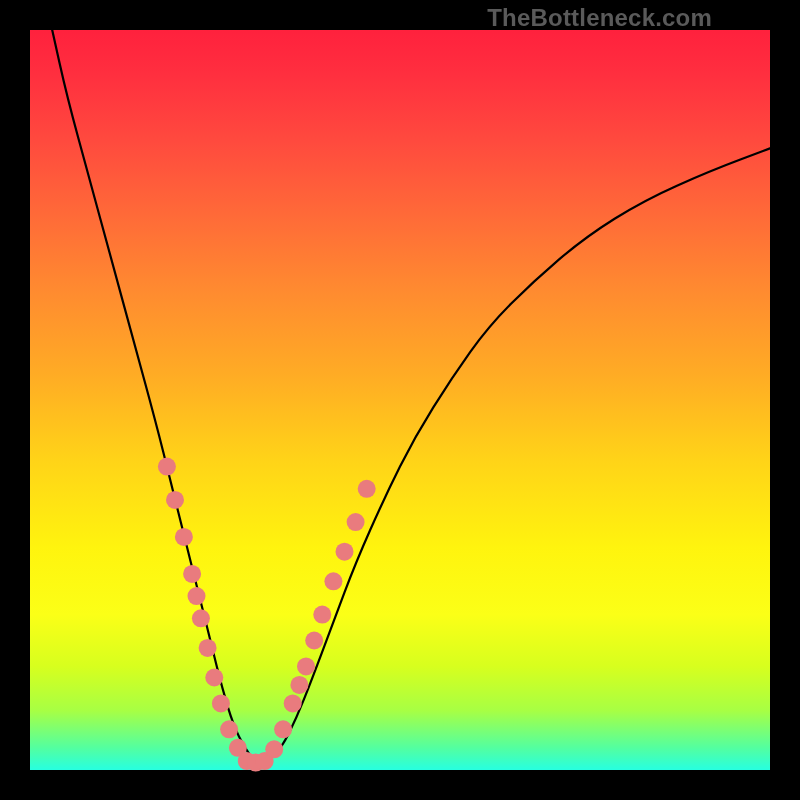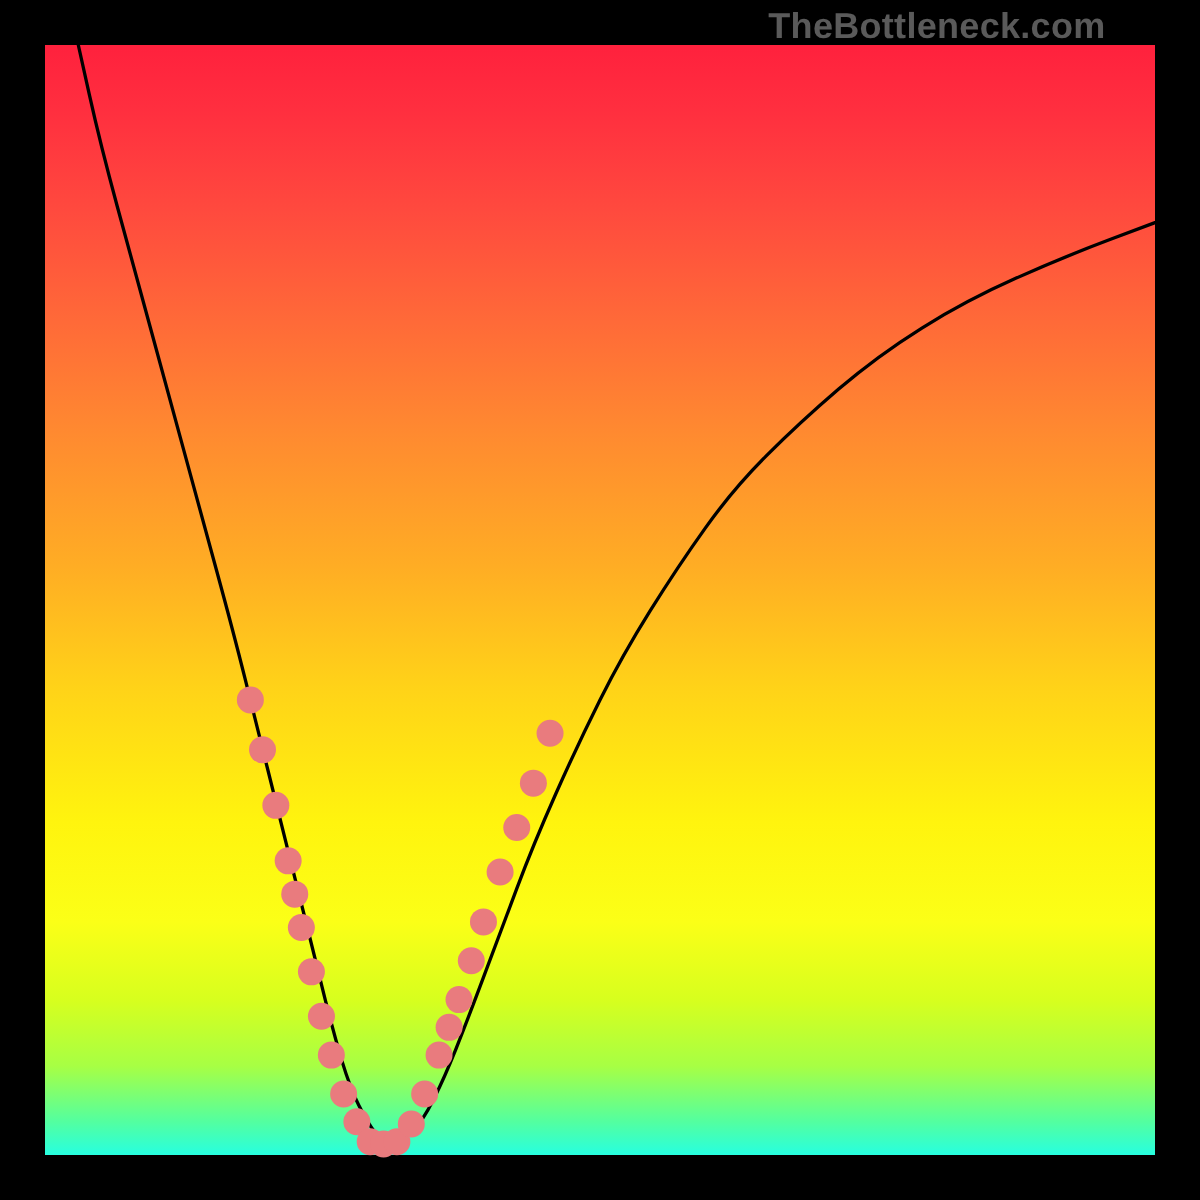--- a/index.html
+++ b/index.html
@@ -9,21 +9,20 @@
     height: 800px;
     overflow: hidden;
     background: #000;
     font-family: Arial, Helvetica, sans-serif;
   }
   .frame {
     position: relative;
     width: 744px;
     height: 800px;
     background: #000;
-    padding-left: 25px;
   }
   .plot-area {
     position: absolute;
     left: 30px;
     top: 30px;
     width: 740px;
     height: 740px;
     background: linear-gradient(
       to bottom,
       #ff213d 0%,

